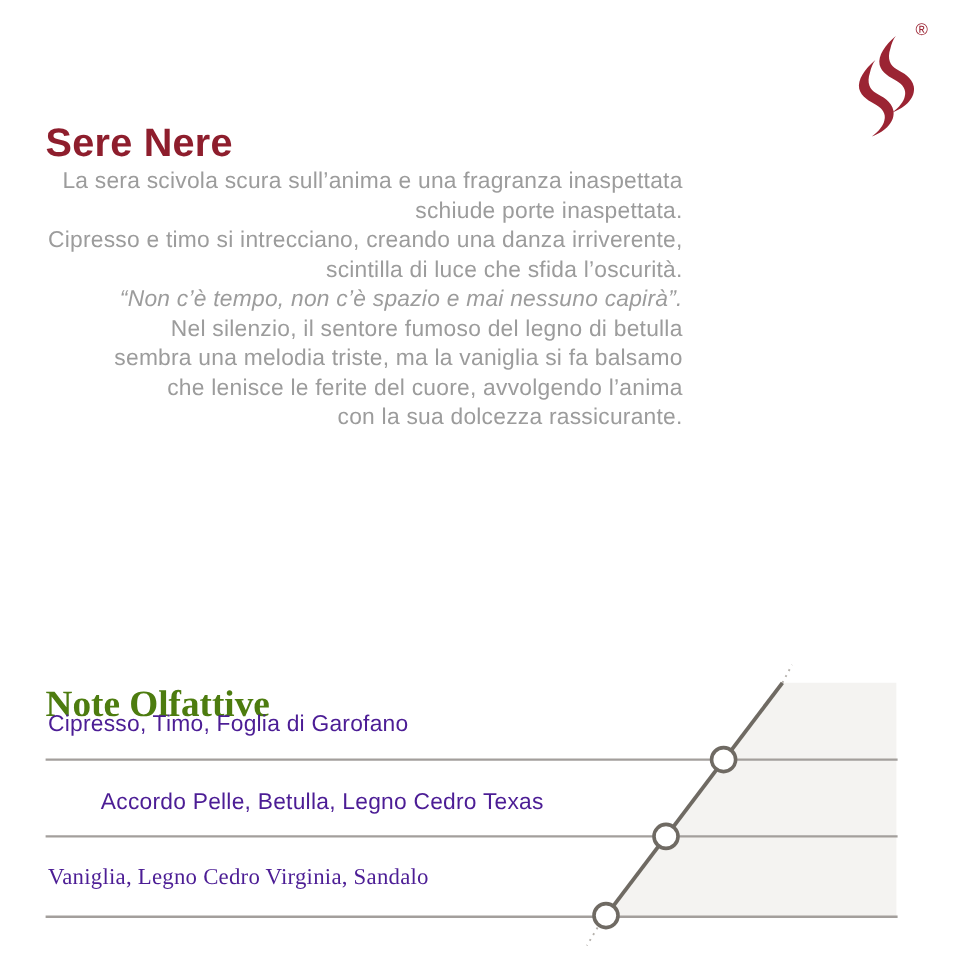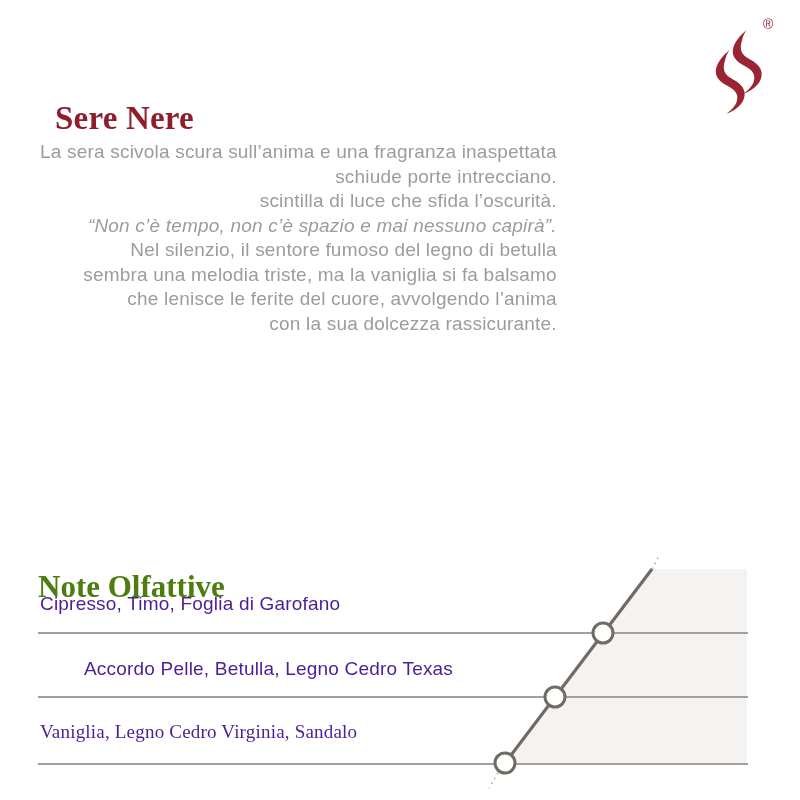--- a/index.html
+++ b/index.html
@@ -3,22 +3,22 @@
 <meta charset="utf-8">
 <style>
   html,body{margin:0;padding:0;}
   body{width:800px;height:800px;background:#ffffff;position:relative;overflow:hidden;
        font-family:"Liberation Sans",sans-serif;}
   .page{position:absolute;inset:0;width:800px;height:800px;background:#fff;}
 
   .logo{position:absolute;left:702px;top:12px;width:80px;height:105px;}
 
   .title{position:absolute;left:38px;top:78px;
-         font-family:Liberation Serif, serif;font-weight:bold;
-         font-size:33px;color:#8e1e2d;letter-spacing:0.2px;white-space:nowrap;margin-left:17px;}
+         font-family:Liberation Sans, sans-serif;font-weight:bold;
+         font-size:33px;color:#8e1e2d;letter-spacing:0.2px;white-space:nowrap;}
 
   .body-text{position:absolute;left:40px;top:140px;
              font-size:19px;line-height:24.5px;color:#9c9c9c;letter-spacing:0.2px;text-align:right;}
   .body-text .line{white-space:nowrap;}
   .body-text .line.italic{font-style:italic;}
 
   .notes-title{position:absolute;left:38px;top:543px;
                font-family:"Liberation Serif",serif;font-weight:bold;
                font-size:31px;color:#4d7c0f;white-space:nowrap;}
 
@@ -48,21 +48,22 @@
                  C 20,33 16,26 20,14 C 21,9 23,4 26,0 Z"></path>
       </g>
       <text x="61" y="17" font-size="14" font-family="Liberation Sans, sans-serif">®</text>
     </g>
   </svg>
 
   <h1 class="title">Sere Nere</h1>
 
   <div class="body-text">
     <div class="line">La sera scivola scura sull’anima e una fragranza inaspettata</div>
-    <div class="line">schiude porte intrecciano.</div>
+    <div class="line">schiude porte inaspettata.</div>
+    <div class="line">Cipresso e timo si intrecciano, creando una danza irriverente,</div>
     <div class="line">scintilla di luce che sfida l’oscurità.</div>
     <div class="line italic">“Non c’è tempo, non c’è spazio e mai nessuno capirà”.</div>
     <div class="line">Nel silenzio, il sentore fumoso del legno di betulla</div>
     <div class="line">sembra una melodia triste, ma la vaniglia si fa balsamo</div>
     <div class="line">che lenisce le ferite del cuore, avvolgendo l’anima</div>
     <div class="line">con la sua dolcezza rassicurante.</div>
   </div>
 
   <h2 class="notes-title">Note Olfattive</h2>
 

